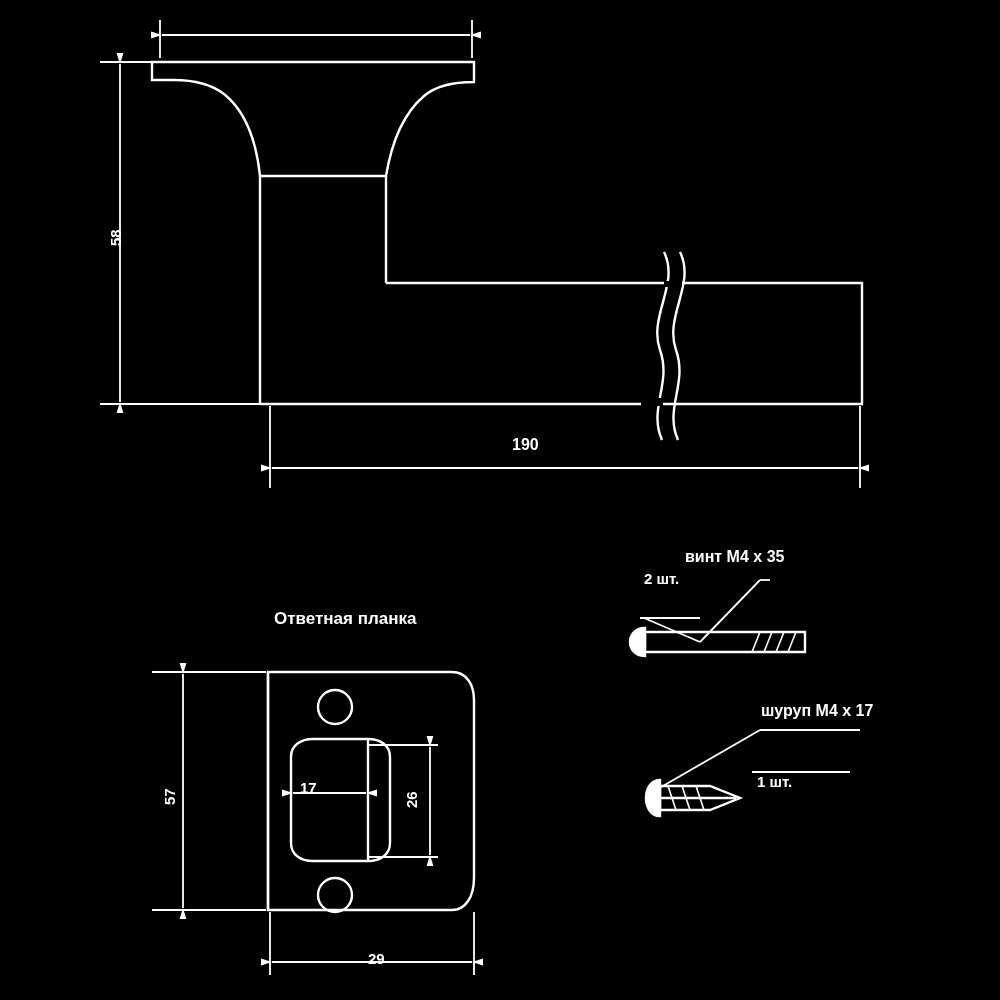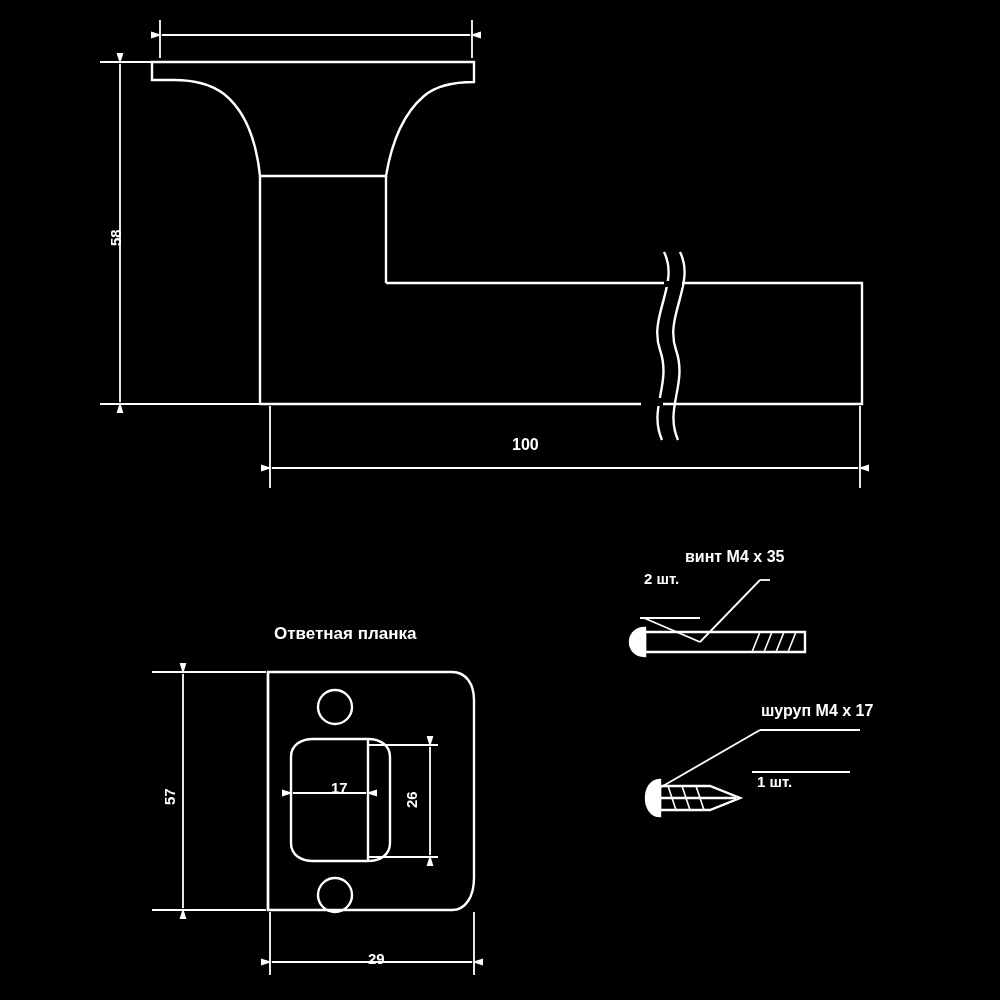--- a/index.html
+++ b/index.html
@@ -182,29 +182,29 @@
     </g>
     <g stroke="#ffffff" stroke-width="1.8" fill="none">
       <line x1="656" y1="790" x2="760" y2="730"></line>
       <line x1="760" y1="730" x2="860" y2="730"></line>
       <line x1="752" y1="772" x2="850" y2="772"></line>
     </g>
   </svg>
 
   <div class="lbl f15 rot" style="left:108px; top:246px;">58</div>
 
-  <div class="lbl f16" style="left:512px; top:437px;">100</div>
-
-  <div class="lbl f17" style="left:274px; top:625px;">Ответная планка</div>
+  <div class="lbl f16" style="left:512px; top:437px;">190</div>
+
+  <div class="lbl f17" style="left:274px; top:610px;">Ответная планка</div>
 
   <div class="lbl f15 rot" style="left:162px; top:805px;">57</div>
 
   <div class="lbl f15" style="left:359px; top:951px;margin-left:9px;">29</div>
 
-  <div class="lbl f15" style="left:331px; top:780px;">17</div>
+  <div class="lbl f15" style="left:300px; top:780px;">17</div>
 
   <div class="lbl f15 rot" style="left:404px; top:808px;">26</div>
 
   <div class="lbl f16" style="left:641px; top:549px;margin-left:44px;">винт M4 x 35</div>
 
   <div class="lbl f15" style="left:644px; top:571px;">2 шт.</div>
 
   <div class="lbl f16" style="left:761px; top:703px;">шуруп M4 x 17</div>
 
   <div class="lbl f15" style="left:757px; top:774px;">1 шт.</div>

